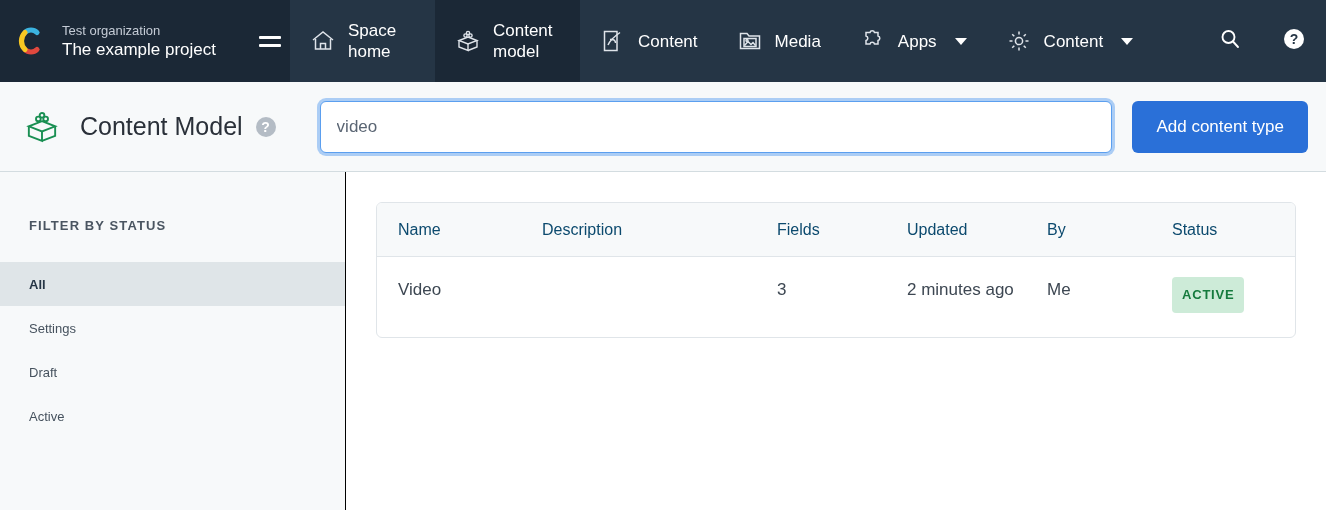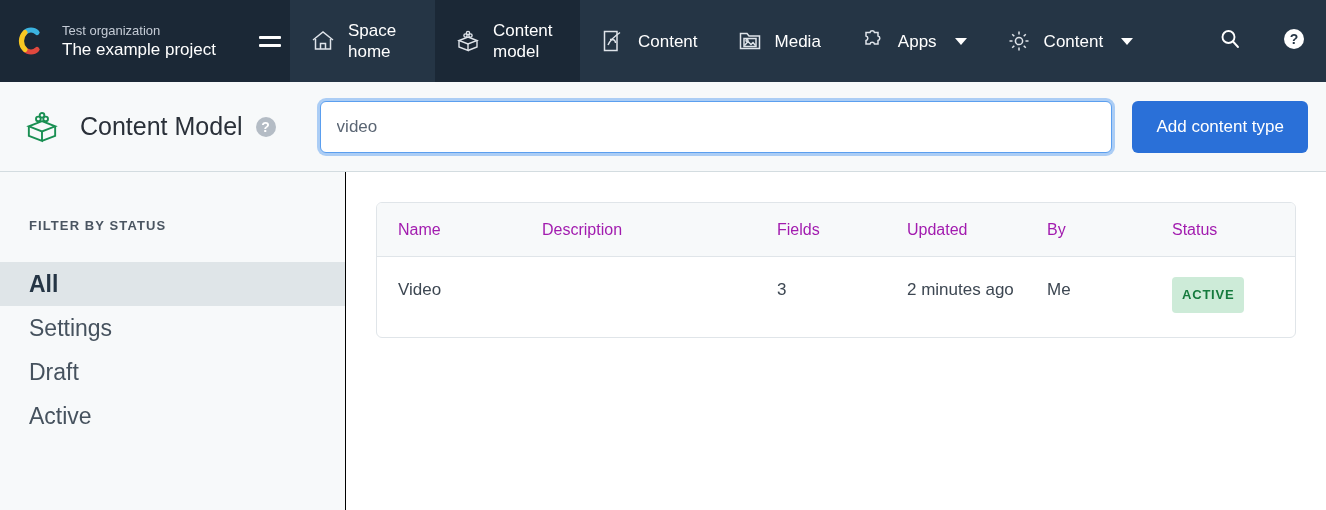--- a/index.html
+++ b/index.html
@@ -110,36 +110,36 @@
     background: #f7f9fa;
     border-right: 1px solid #000000;
   }
   .filter-title {
     font-size: 13px; font-weight: bold; letter-spacing: 1.1px;
     color: #4a5561; padding: 46px 0 0 29px;
   }
   .filter-list { margin-top: 29px; }
   .filter-item {
     height: 44px; display: flex; align-items: center;
-    padding-left: 29px; font-size: 23px; color: #46525e;
+    padding-left: 29px; font-size: 13px; color: #46525e;
     cursor: pointer;
   }
   .filter-item.selected {
     background: #dfe5e8; color: #253545; font-weight: bold;
   }
 
   .main { flex: 1 1 auto; background: #ffffff; padding: 30px 30px 0 30px; }
   .table {
     border: 1px solid #e0e5e9; border-radius: 6px;
     overflow: hidden; background: #ffffff;
   }
   .trow { display: flex; }
   .thead { background: #f7f9fa; border-bottom: 1px solid #e0e5e9; }
   .thead .cell {
-    font-size: 16px; color: #a21caf; padding: 18px 0 17px 0;
+    font-size: 16px; color: #0c4a6e; padding: 18px 0 17px 0;
   }
   .tbody .cell {
     font-size: 17px; color: #3d4752; padding: 20px 0 24px 0;
     line-height: 26px;
   }
   .c-name  { flex: 0 0 165px; padding-left: 21px !important; }
   .c-desc  { flex: 0 0 235px; }
   .c-flds  { flex: 0 0 130px; }
   .c-upd   { flex: 0 0 140px; padding-right: 22px; }
   .c-by    { flex: 0 0 125px; }

